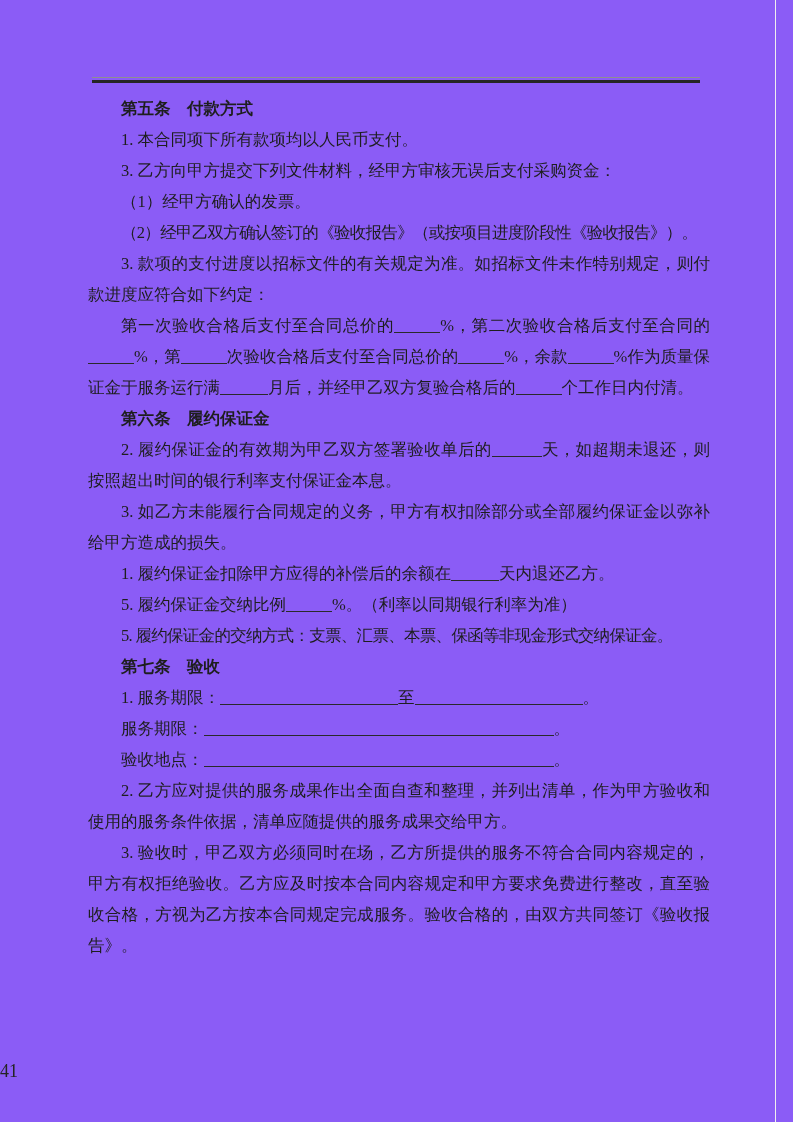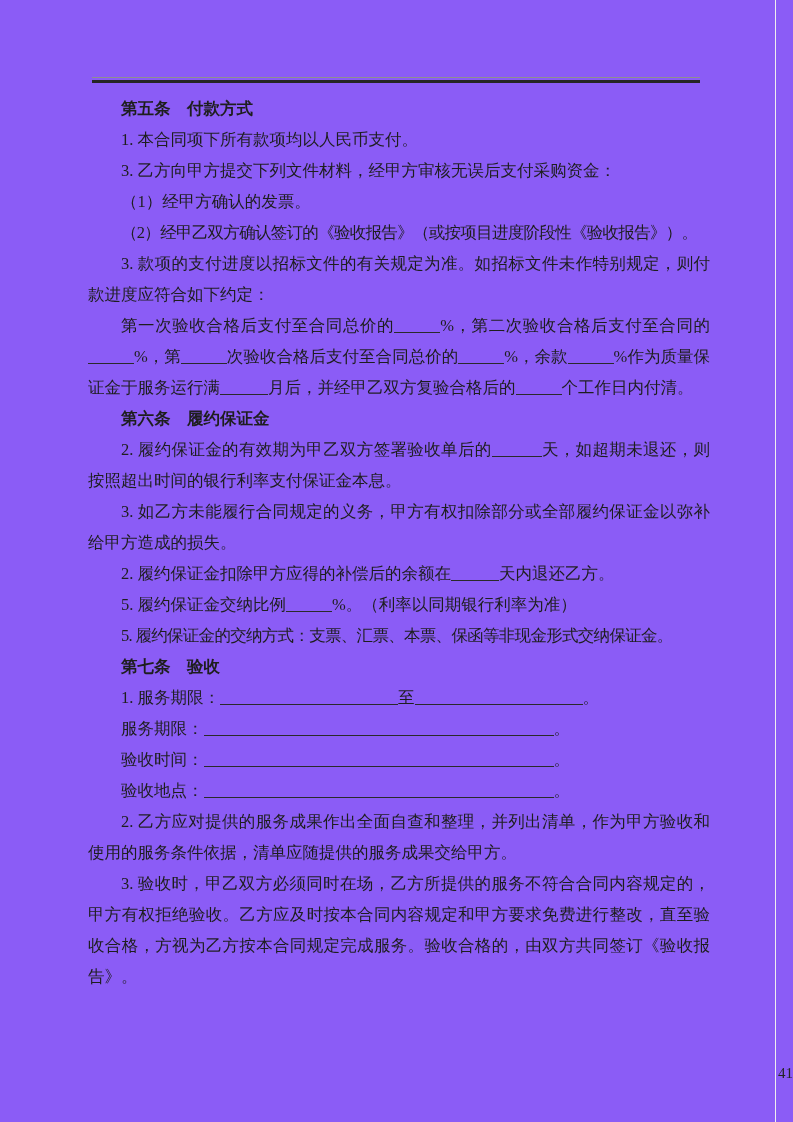--- a/index.html
+++ b/index.html
@@ -45,47 +45,46 @@
     display: inline-block;
     height: 14px;
     border-bottom: 1px solid #2a2a2a;
     vertical-align: -2px;
   }
   .page-number {
     position: absolute;
     left: 0;
     right: 0;
     bottom: 40px;
-    text-align: right;
-    font-size: 15px;
+    text-align: left;
+    font-size: 18px;
     color: #242424;
   }
 </style>
 </head>
 <body>
 
 <div class="page">
   <div class="header-rule"></div>
   <div class="scan-edge"></div>
   <div class="content">
       <p class="heading">第五条　付款方式</p>
       <p class="para"><span>1. 本合同项下所有款项均以人民币支付。</span></p>
       <p class="para"><span>3. 乙方向甲方提交下列文件材料，经甲方审核无误后支付采购资金：</span></p>
       <p class="para"><span>（1）经甲方确认的发票。</span></p>
       <p class="para tight"><span>（2）经甲乙双方确认签订的《验收报告》（或按项目进度阶段性《验收报告》）。</span></p>
       <p class="para"><span>3. 款项的支付进度以招标文件的有关规定为准。如招标文件未作特别规定，则付款进度应符合如下约定：</span></p>
       <p class="para"><span>第一次验收合格后支付至合同总价的</span><span class="blank" style="width: 46px;"></span><span>%，第二次验收合格后支付至合同的</span><span class="blank" style="width: 46px;"></span><span>%，第</span><span class="blank" style="width: 46px;"></span><span>次验收合格后支付至合同总价的</span><span class="blank" style="width: 46px;"></span><span>%，余款</span><span class="blank" style="width: 46px;"></span><span>%作为质量保证金于服务运行满</span><span class="blank" style="width: 48px;"></span><span>月后，并经甲乙双方复验合格后的</span><span class="blank" style="width: 46px;"></span><span>个工作日内付清。</span></p>
       <p class="heading">第六条　履约保证金</p>
       <p class="para"><span>2. 履约保证金的有效期为甲乙双方签署验收单后的</span><span class="blank" style="width: 50px;"></span><span>天，如超期未退还，则按照超出时间的银行利率支付保证金本息。</span></p>
       <p class="para"><span>3. 如乙方未能履行合同规定的义务，甲方有权扣除部分或全部履约保证金以弥补给甲方造成的损失。</span></p>
-      <p class="para"><span>2. 履约保证金扣除甲方应得的补偿后的余额在</span><span class="blank" style="width: 48px;"></span><span>天内退还乙方。</span></p>
+      <p class="para"><span>1. 履约保证金扣除甲方应得的补偿后的余额在</span><span class="blank" style="width: 48px;"></span><span>天内退还乙方。</span></p>
       <p class="para"><span>5. 履约保证金交纳比例</span><span class="blank" style="width: 46px;"></span><span>%。（利率以同期银行利率为准）</span></p>
       <p class="para tight"><span>5. 履约保证金的交纳方式：支票、汇票、本票、保函等非现金形式交纳保证金。</span></p>
       <p class="heading">第七条　验收</p>
       <p class="para"><span>1. 服务期限：</span><span class="blank" style="width: 178px;"></span><span>至</span><span class="blank" style="width: 168px;"></span><span>。</span></p>
       <p class="para"><span>服务期限：</span><span class="blank" style="width: 350px;"></span><span>。</span></p>
-      <p class="para"><span>验收时间：</span><span class="blank" style="width: 350px;"></span><span>。</span></p>
       <p class="para"><span>验收地点：</span><span class="blank" style="width: 350px;"></span><span>。</span></p>
       <p class="para"><span>2. 乙方应对提供的服务成果作出全面自查和整理，并列出清单，作为甲方验收和使用的服务条件依据，清单应随提供的服务成果交给甲方。</span></p>
       <p class="para"><span>3. 验收时，甲乙双方必须同时在场，乙方所提供的服务不符合合同内容规定的，甲方有权拒绝验收。乙方应及时按本合同内容规定和甲方要求免费进行整改，直至验收合格，方视为乙方按本合同规定完成服务。验收合格的，由双方共同签订《验收报告》。</span></p>
     </div>
   <div class="page-number">41</div>
 </div>
 
 </body></html>

